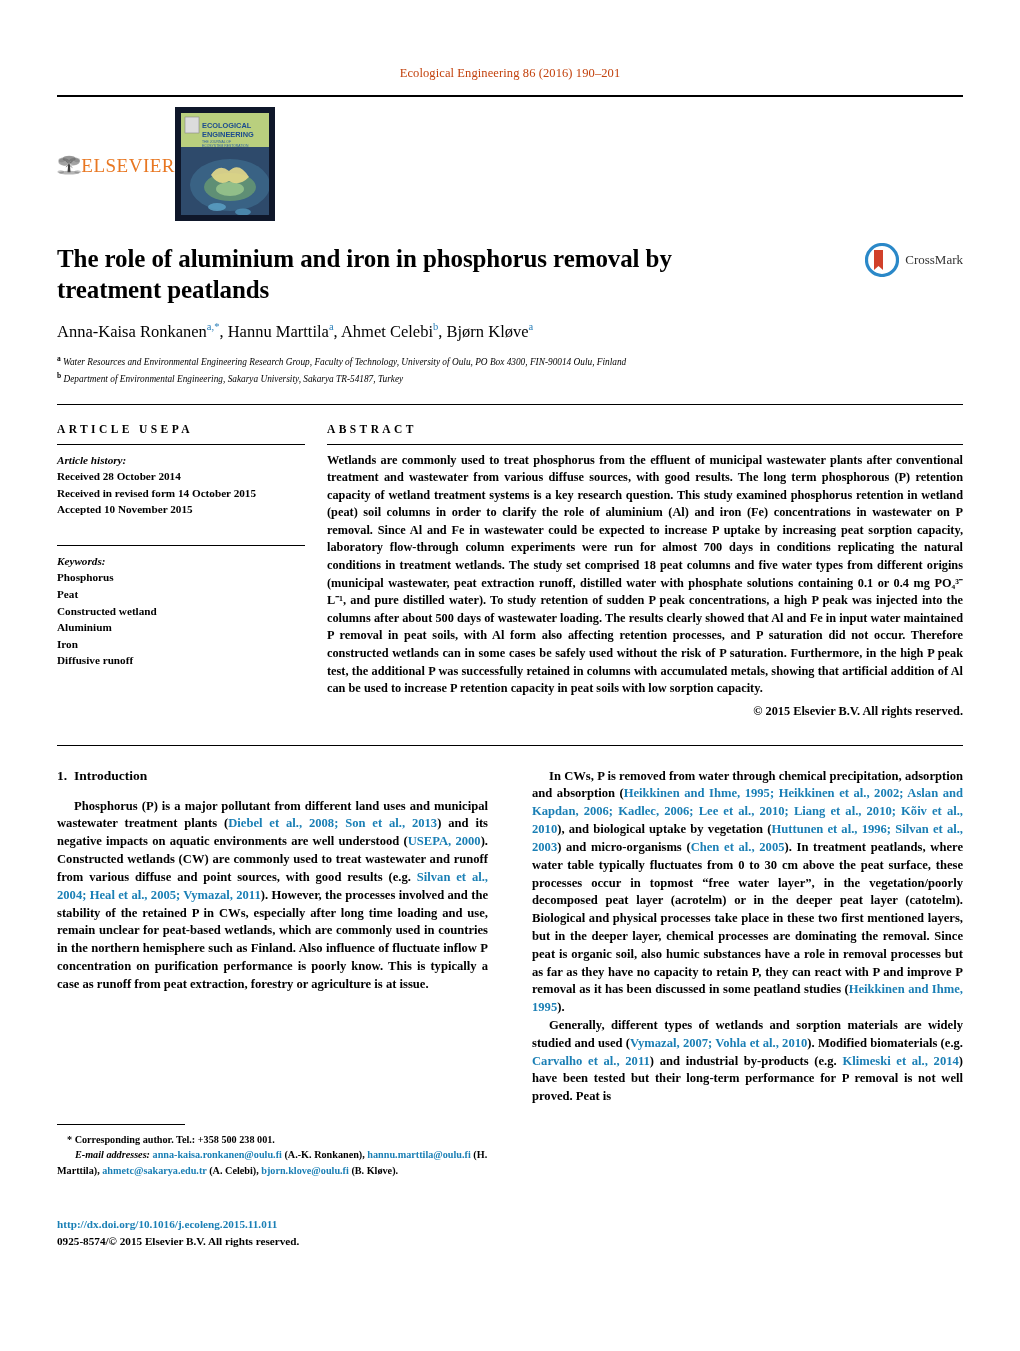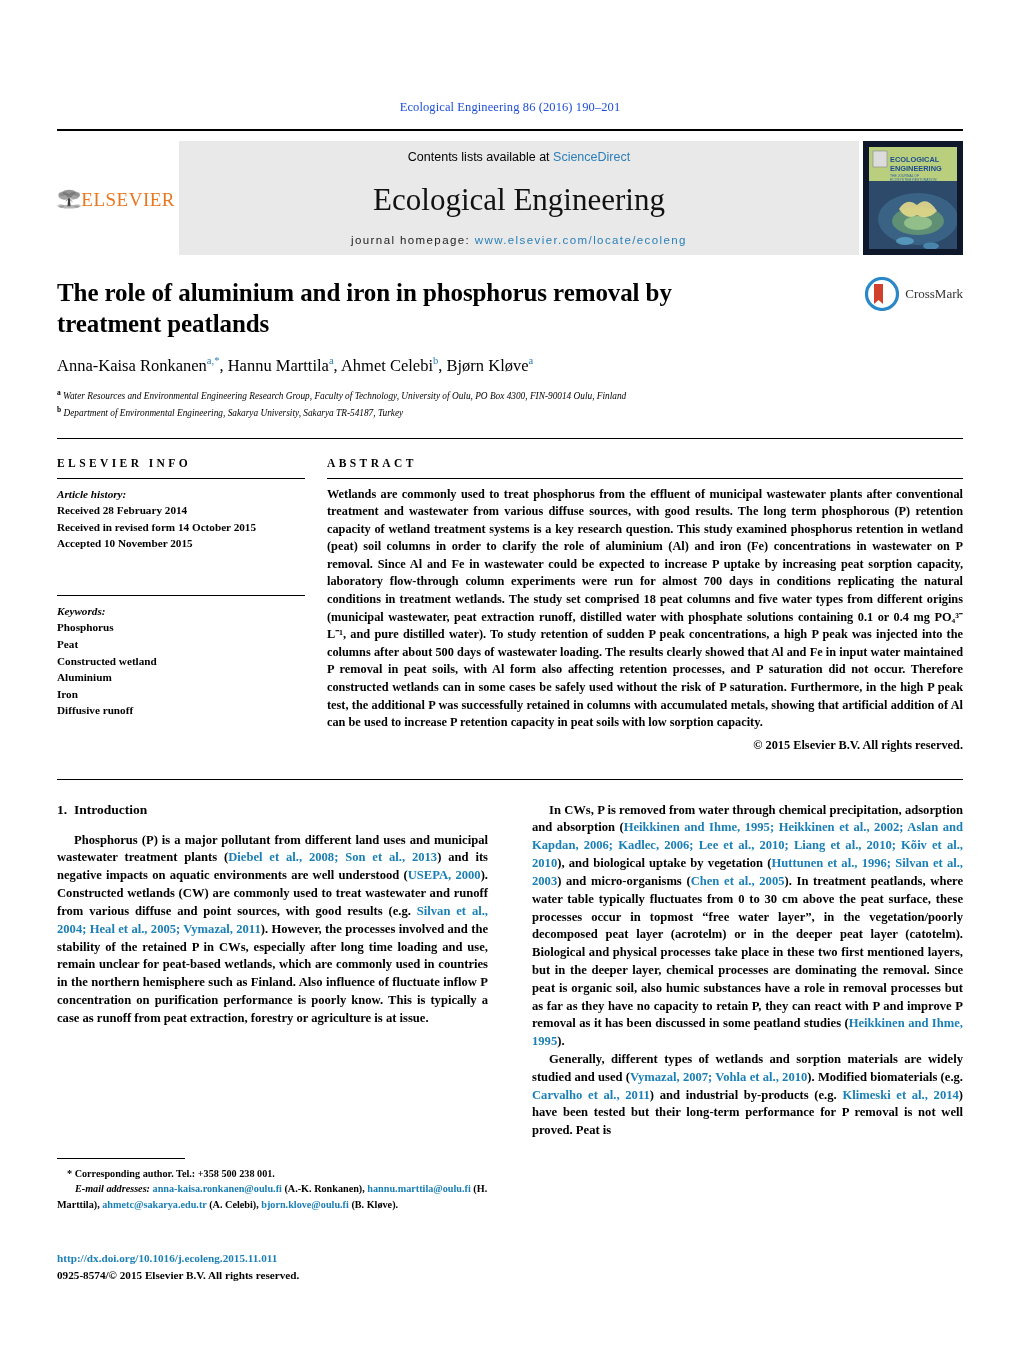--- a/index.html
+++ b/index.html
@@ -14,24 +14,23 @@
     overflow: hidden;
   }
 
   .page { position: relative; width: 1020px; height: 1351px; padding: 0; }
 
   
   .runhead {
     text-align: center;
     font-family: "Liberation Serif", serif;
     font-size: 12.5px;
-    color: #1d4ed8;
+    color: #c2410c;
     padding-top: 66px;
     letter-spacing: .1px;
-    margin-top: 34px;
   }
 
   
   .masthead {
     margin: 14px 57px 0 57px;
     border-top: 2.2px solid #000;
     padding-top: 10px;
     display: flex;
     align-items: stretch;
     height: 126px;
@@ -161,21 +160,21 @@
     font-weight: 700;
     font-size: 11.2px;
     line-height: 1.48;
   }
   .info-line {
     font-family: "Liberation Serif", serif;
     font-size: 11.2px;
     line-height: 1.48;
     font-weight: 700;
   }
-  .kw-block { margin-top: 43px; }
+  .kw-block { margin-top: 27px; }
   .abstract-body {
     font-family: "Liberation Serif", serif;
     font-size: 12.3px;
     line-height: 1.43;
     text-align: justify;
     font-weight: 700;
   }
   .copyright-line {
     text-align: right;
     font-size: 12.3px;
@@ -259,29 +258,20 @@
           <path d="M48 40 L45 74 L58 74 L55 40 Z" fill="#3a3a3a"></path>
           <path d="M52 40 L38 52 M52 44 L66 54 M52 36 L40 28 M52 36 L66 28" stroke="#3a3a3a" stroke-width="2.2" fill="none"></path>
           <ellipse cx="52" cy="76" rx="44" ry="8" fill="#5a5a5a" opacity="0.45"></ellipse>
           <ellipse cx="16" cy="72" rx="14" ry="7" fill="#6a6a6a" opacity="0.4"></ellipse>
           <ellipse cx="88" cy="72" rx="14" ry="7" fill="#6a6a6a" opacity="0.4"></ellipse>
         </g>
       </svg>
       <div class="elsevier-word">ELSEVIER</div>
     </div>
 
-    <div class="journal-band">
-      <div class="contents-line">
-        <span>Contents lists available at </span><a href="#">ScienceDirect</a>
-      </div>
-      <div class="journal-name">Ecological Engineering</div>
-      <div class="homepage-line">
-        <span>journal homepage: </span><a href="#">www.elsevier.com/locate/ecoleng</a>
-      </div>
-    </div>
 
     <div class="cover-thumb">
       <svg width="98" height="124" viewBox="0 0 98 124">
         <rect x="0" y="0" width="98" height="124" fill="#ffffff"></rect>
         <rect x="0" y="0" width="98" height="34" fill="#b9cf7e"></rect>
         <rect x="0" y="34" width="98" height="74" fill="#2e4a6b"></rect>
         <rect x="0" y="108" width="98" height="16" fill="#e8e4d8"></rect>
         <rect x="4" y="4" width="14" height="16" fill="#dcdcdc" stroke="#888" stroke-width="0.6"></rect>
         <ellipse cx="49" cy="72" rx="40" ry="26" fill="#3d6b8c" opacity="0.75"></ellipse>
         <ellipse cx="49" cy="74" rx="26" ry="14" fill="#6fa36f" opacity="0.7"></ellipse>
@@ -316,24 +306,24 @@
       <div><sup>a</sup> <span>Water Resources and Environmental Engineering Research Group, Faculty of Technology, University of Oulu, PO Box 4300, FIN-90014 Oulu, Finland</span></div>
       <div><sup>b</sup> <span>Department of Environmental Engineering, Sakarya University, Sakarya TR-54187, Turkey</span></div>
     </div>
   </div>
 
   <div class="rule-full"></div>
 
   <div class="info-abstract">
 
     <div class="col-info">
-      <div class="sec-head">ELSEVIER INFO</div>
+      <div class="sec-head">ARTICLE USEPA</div>
       <div class="thin-rule"></div>
       <div class="hist-title">Article history:</div>
-      <div class="info-line">Received 28 February 2014</div>
+      <div class="info-line">Received 28 October 2014</div>
       <div class="info-line">Received in revised form 14 October 2015</div>
       <div class="info-line">Accepted 10 November 2015</div>
 
       <div class="kw-block">
         <div class="thin-rule"></div>
         <div class="kw-title">Keywords:</div>
         <div class="info-line">Phosphorus</div>
         <div class="info-line">Peat</div>
         <div class="info-line">Constructed wetland</div>
         <div class="info-line">Aluminium</div>

